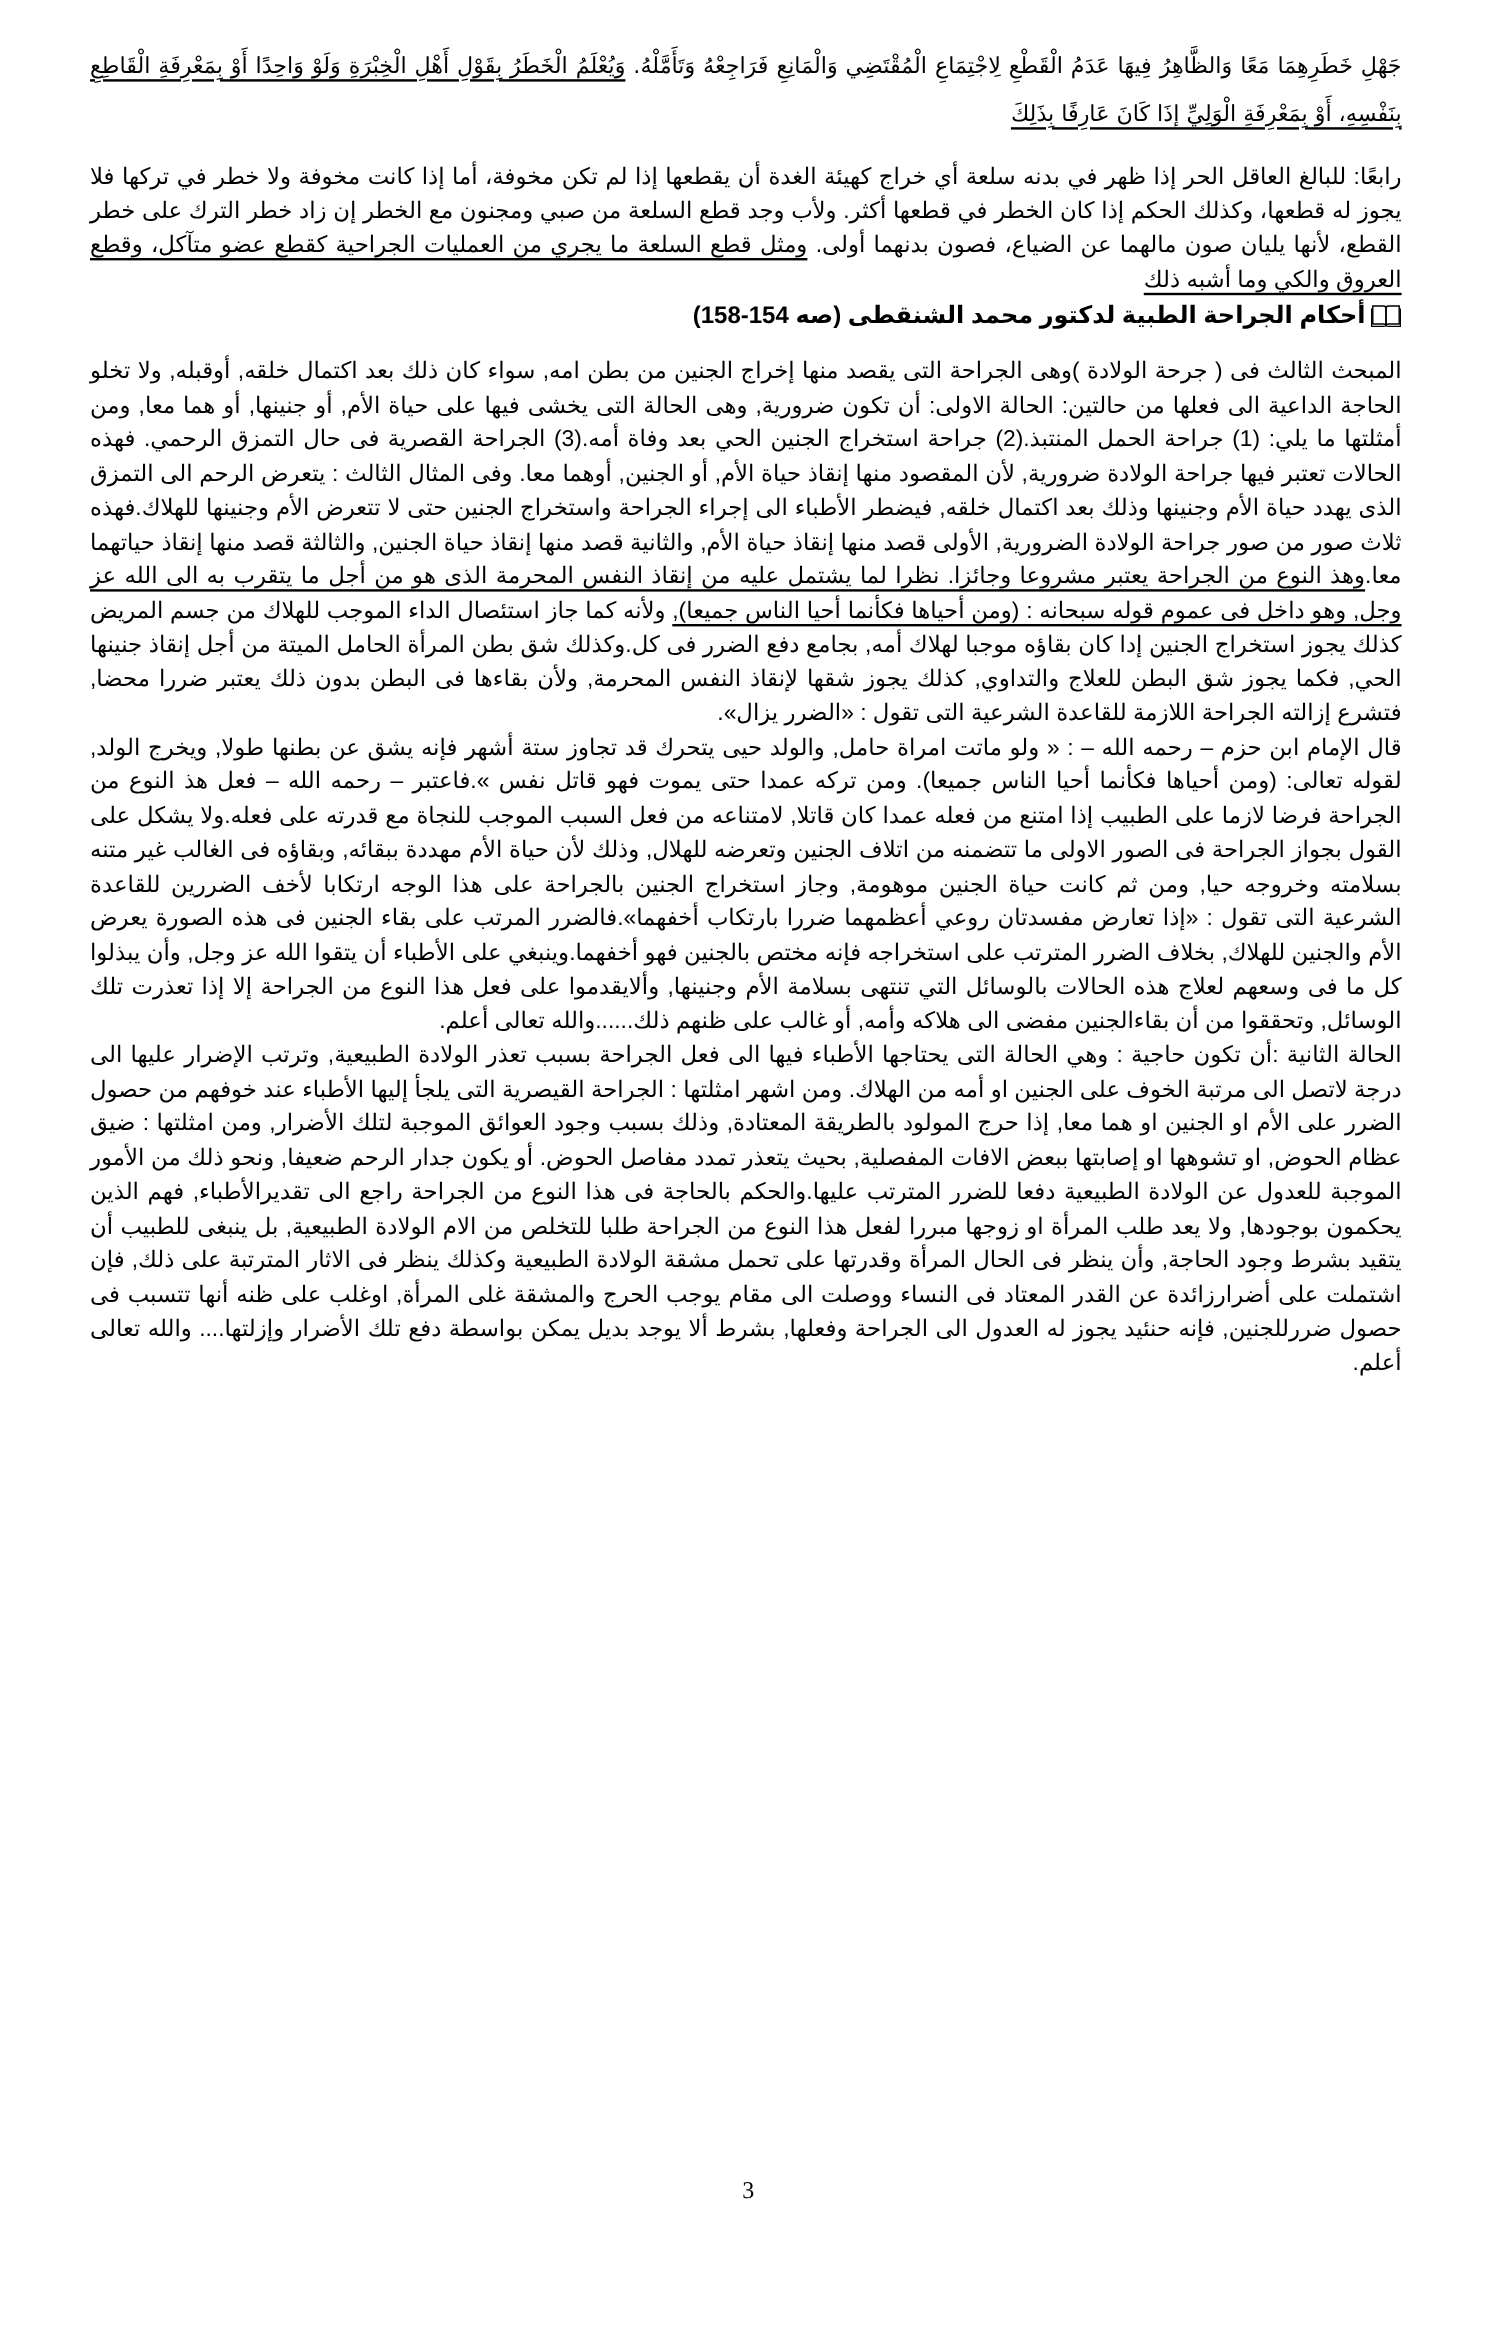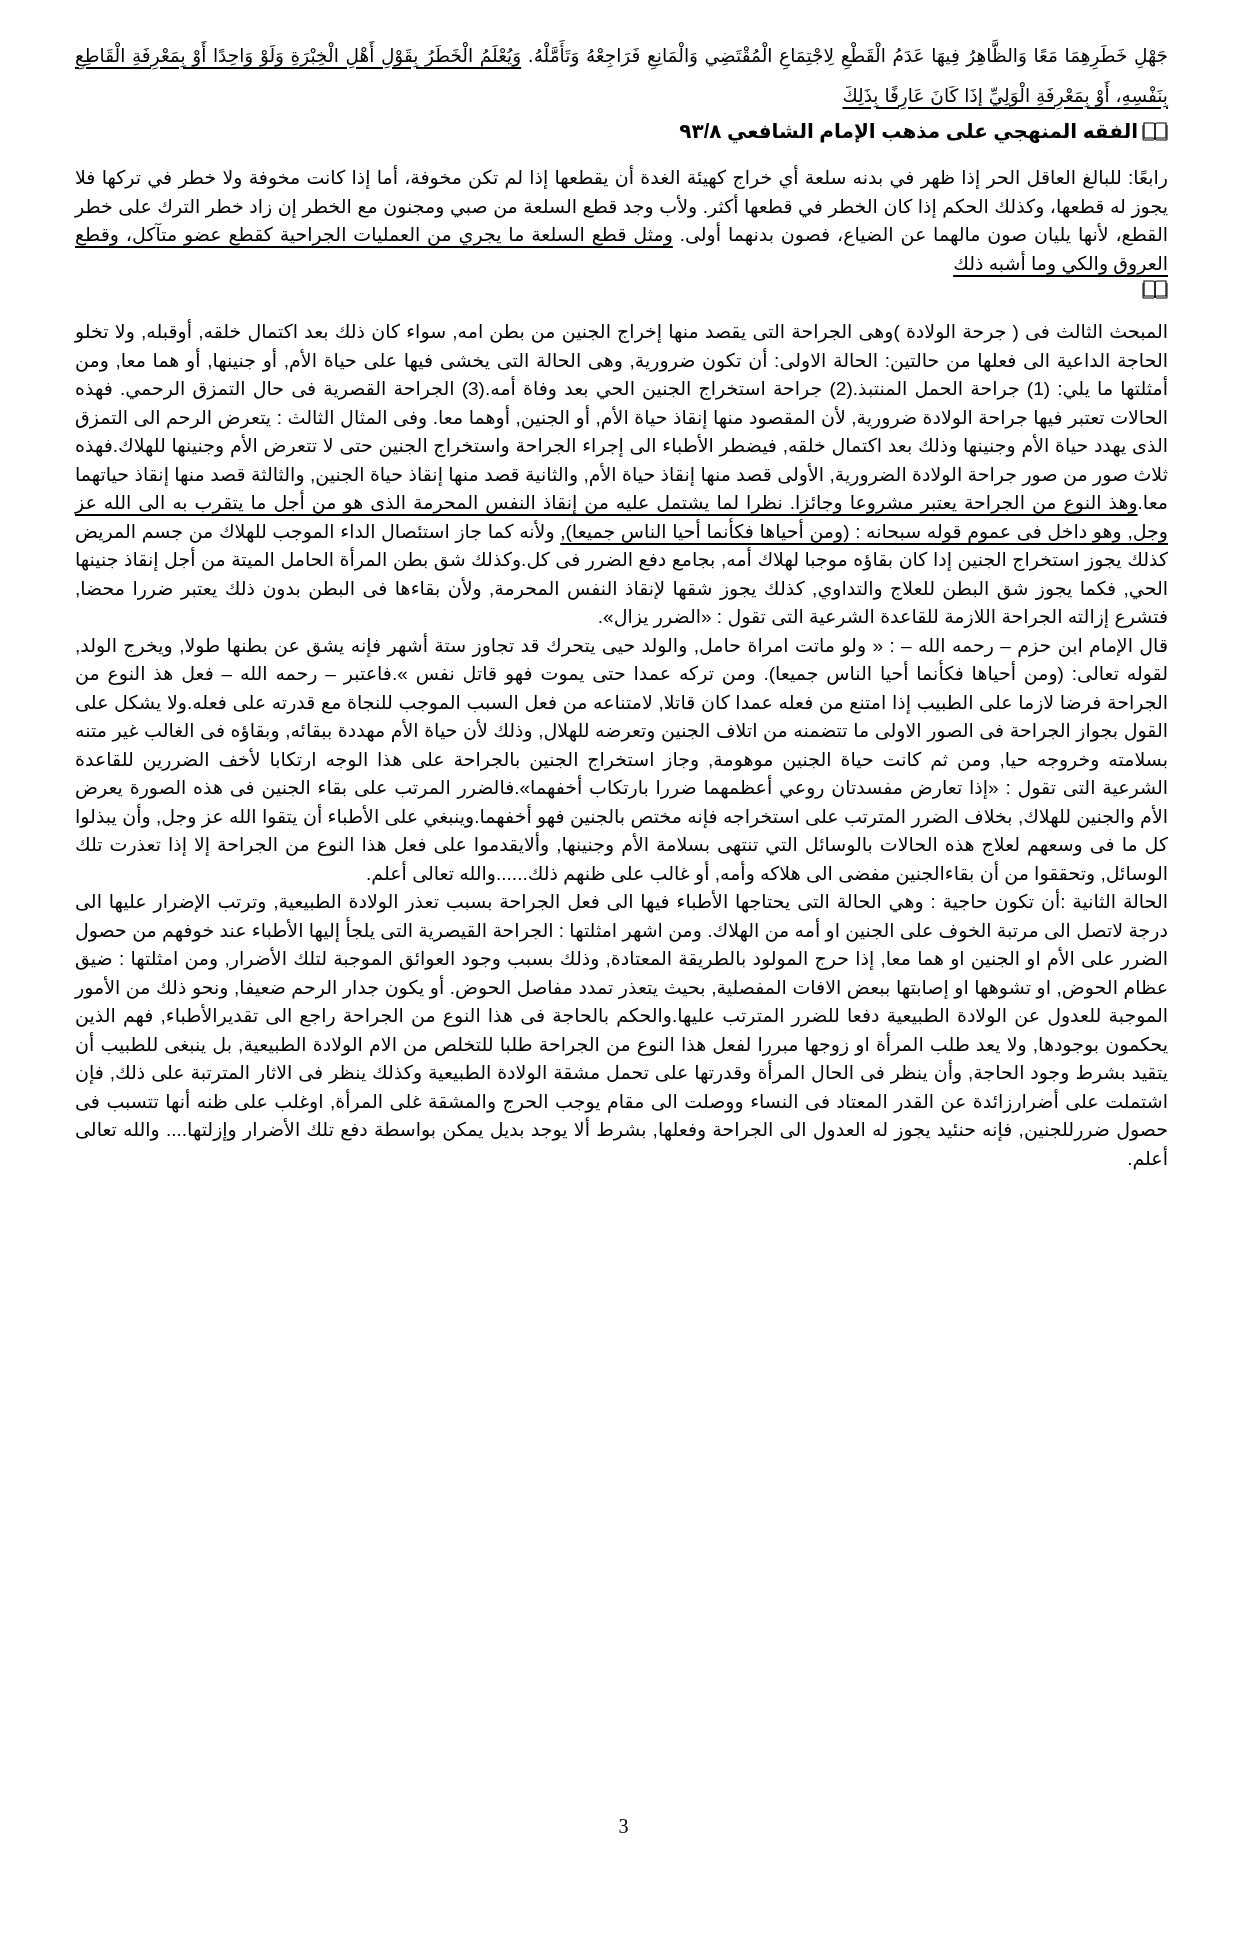--- a/index.html
+++ b/index.html
@@ -27,41 +27,34 @@
 </style>
 </head>
 <body>
 
 <div class="page">
 
   <p class="q para">
     <span>جَهْلِ خَطَرِهِمَا مَعًا وَالظَّاهِرُ فِيهَا عَدَمُ الْقَطْعِ لِاجْتِمَاعِ الْمُقْتَضِي وَالْمَانِعِ فَرَاجِعْهُ وَتَأَمَّلْهُ. </span><span class="u">وَيُعْلَمُ الْخَطَرُ بِقَوْلِ أَهْلِ الْخِبْرَةِ وَلَوْ وَاحِدًا أَوْ بِمَعْرِفَةِ الْقَاطِعِ بِنَفْسِهِ، أَوْ بِمَعْرِفَةِ الْوَلِيِّ إذَا كَانَ عَارِفًا بِذَلِكَ</span>
   </p>
 
-  <div class="src">
-    <svg class="book-icon" viewBox="0 0 26 22">
-      <path d="M2 3 H11 Q13 3 13 5 V20 Q13 18 11 18 H2 Z" fill="none" stroke="#000" stroke-width="1.2"></path>
-      <path d="M24 3 H15 Q13 3 13 5 V20 Q13 18 15 18 H24 Z" fill="none" stroke="#000" stroke-width="1.2"></path>
-      <path d="M1 5 V20 H12 M25 5 V20 H14" fill="none" stroke="#000" stroke-width="1"></path>
-    </svg>
-    <span>الفقه المنهجي على مذهب الإمام الشافعي ٩٣/٨</span>
-  </div>
 
   <div class="gap"></div>
 
   <p class="para">
     <span>رابعًا: للبالغ العاقل الحر إذا ظهر في بدنه سلعة أي خراج كهيئة الغدة أن يقطعها إذا لم تكن مخوفة، أما إذا كانت مخوفة ولا خطر في تركها فلا يجوز له قطعها، وكذلك الحكم إذا كان الخطر في قطعها أكثر. ولأب وجد قطع السلعة من صبي ومجنون مع الخطر إن زاد خطر الترك على خطر القطع، لأنها يليان صون مالهما عن الضياع، فصون بدنهما أولى. </span><span class="u">ومثل قطع السلعة ما يجري من العمليات الجراحية كقطع عضو متآكل، وقطع العروق والكي وما أشبه ذلك</span>
   </p>
 
   <div class="src">
     <svg class="book-icon" viewBox="0 0 26 22">
       <path d="M2 3 H11 Q13 3 13 5 V20 Q13 18 11 18 H2 Z" fill="none" stroke="#000" stroke-width="1.2"></path>
       <path d="M24 3 H15 Q13 3 13 5 V20 Q13 18 15 18 H24 Z" fill="none" stroke="#000" stroke-width="1.2"></path>
       <path d="M1 5 V20 H12 M25 5 V20 H14" fill="none" stroke="#000" stroke-width="1"></path>
     </svg>
+    <span>أحكام الجراحة الطبية لدكتور محمد الشنقطى (صه 154-158)</span>
   </div>
 
   <div class="gap"></div>
 
   <p class="para">
     <span>المبحث الثالث فى ( جرحة الولادة )وهى الجراحة التى يقصد منها إخراج الجنين من بطن امه, سواء كان ذلك بعد اكتمال خلقه, أوقبله, ولا تخلو الحاجة الداعية الى فعلها من حالتين: الحالة الاولى: أن تكون ضرورية, وهى الحالة التى يخشى فيها على حياة الأم, أو جنينها, أو هما معا, ومن أمثلتها ما يلي: (1) جراحة الحمل المنتبذ.(2) جراحة استخراج الجنين الحي بعد وفاة أمه.(3) الجراحة القصرية فى حال التمزق الرحمي. فهذه الحالات تعتبر فيها جراحة الولادة ضرورية, لأن المقصود منها إنقاذ حياة الأم, أو الجنين, أوهما معا. وفى المثال الثالث : يتعرض الرحم الى التمزق الذى يهدد حياة الأم وجنينها وذلك بعد اكتمال خلقه, فيضطر الأطباء الى إجراء الجراحة واستخراج الجنين حتى لا تتعرض الأم وجنينها للهلاك.فهذه ثلاث صور من صور جراحة الولادة الضرورية, الأولى قصد منها إنقاذ حياة الأم, والثانية قصد منها إنقاذ حياة الجنين, والثالثة قصد منها إنقاذ حياتهما معا.</span><span class="u">وهذ النوع من الجراحة يعتبر مشروعا وجائزا. نظرا لما يشتمل عليه من إنقاذ النفس المحرمة الذى هو من أجل ما يتقرب به الى الله عز وجل, وهو داخل فى عموم قوله سبحانه : (ومن أحياها فكأنما أحيا الناس جميعا),</span><span> ولأنه كما جاز استئصال الداء الموجب للهلاك من جسم المريض كذلك يجوز استخراج الجنين إدا كان بقاؤه موجبا لهلاك أمه, بجامع دفع الضرر فى كل.وكذلك شق بطن المرأة الحامل الميتة من أجل إنقاذ جنينها الحي, فكما يجوز شق البطن للعلاج والتداوي, كذلك يجوز شقها لإنقاذ النفس المحرمة, ولأن بقاءها فى البطن بدون ذلك يعتبر ضررا محضا, فتشرع إزالته الجراحة اللازمة للقاعدة الشرعية التى تقول : «الضرر يزال».</span>
   </p>
 
   <p class="para">قال الإمام ابن حزم – رحمه الله – : « ولو ماتت امراة حامل, والولد حيى يتحرك قد تجاوز ستة أشهر فإنه يشق عن بطنها طولا, ويخرج الولد, لقوله تعالى: (ومن أحياها فكأنما أحيا الناس جميعا). ومن تركه عمدا حتى يموت فهو قاتل نفس ».فاعتبر – رحمه الله – فعل هذ النوع من الجراحة فرضا لازما على الطبيب إذا امتنع من فعله عمدا كان قاتلا, لامتناعه من فعل السبب الموجب للنجاة مع قدرته على فعله.ولا يشكل على القول بجواز الجراحة فى الصور الاولى ما تتضمنه من اتلاف الجنين وتعرضه للهلال, وذلك لأن حياة الأم مهددة ببقائه, وبقاؤه فى الغالب غير متنه بسلامته وخروجه حيا, ومن ثم كانت حياة الجنين موهومة, وجاز استخراج الجنين بالجراحة على هذا الوجه ارتكابا لأخف الضررين للقاعدة الشرعية التى تقول : «إذا تعارض مفسدتان روعي أعظمهما ضررا بارتكاب أخفهما».فالضرر المرتب على بقاء الجنين فى هذه الصورة يعرض الأم والجنين للهلاك, بخلاف الضرر المترتب على استخراجه فإنه مختص بالجنين فهو أخفهما.وينبغي على الأطباء أن يتقوا الله عز وجل, وأن يبذلوا كل ما فى وسعهم لعلاج هذه الحالات بالوسائل التي تنتهى بسلامة الأم وجنينها, وألايقدموا على فعل هذا النوع من الجراحة إلا إذا تعذرت تلك الوسائل, وتحققوا من أن بقاءالجنين مفضى الى هلاكه وأمه, أو غالب على ظنهم ذلك......والله تعالى أعلم.</p>
 

